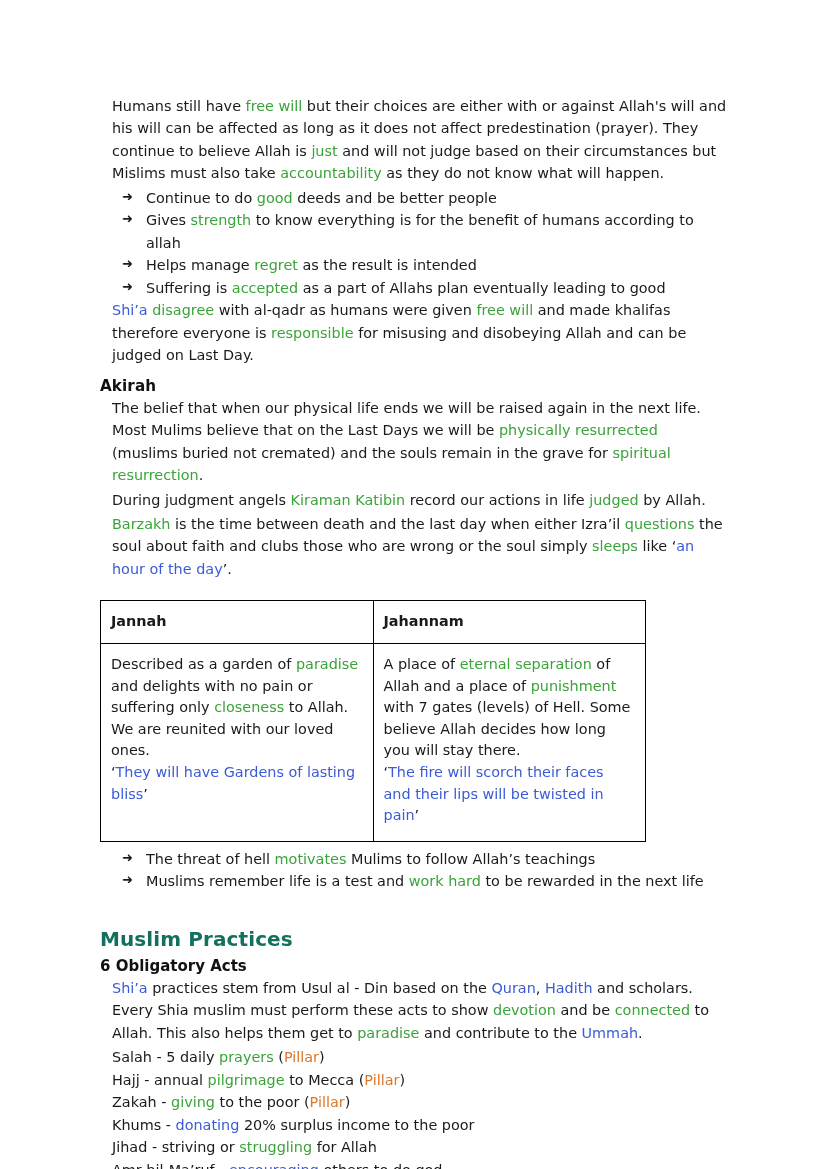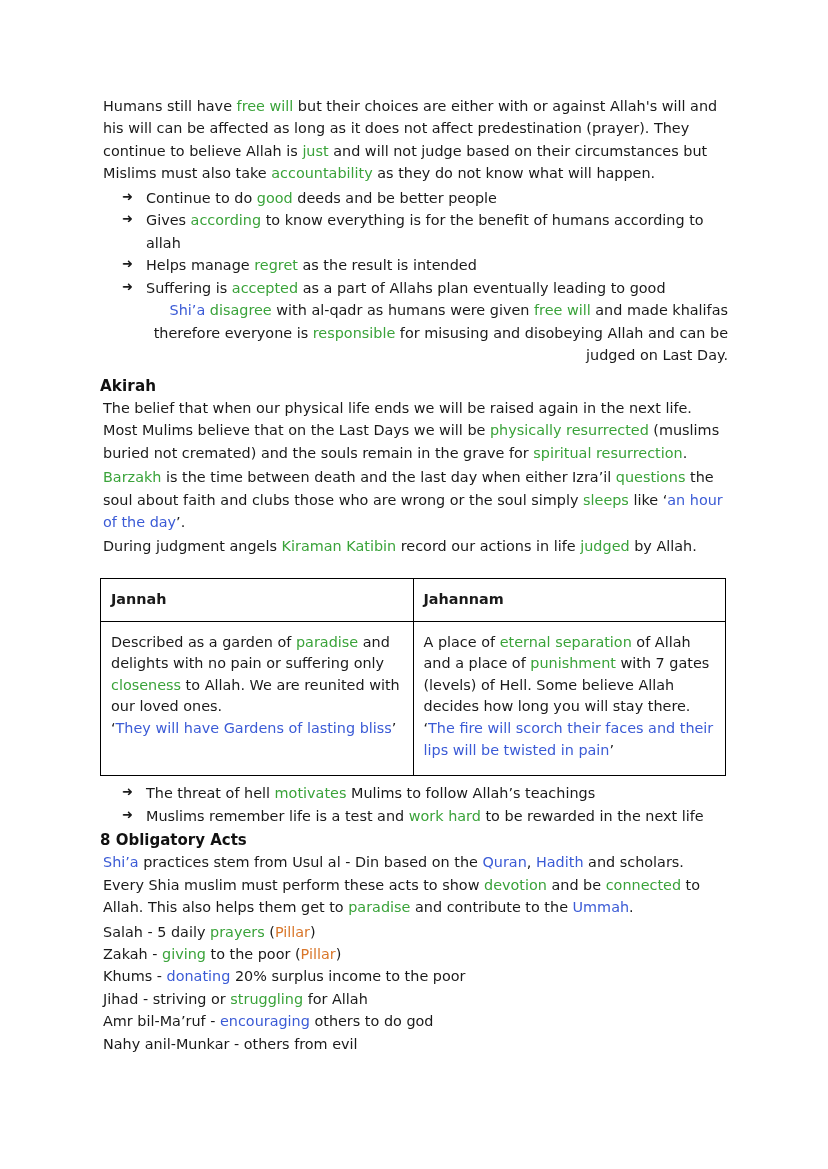--- a/index.html
+++ b/index.html
@@ -16,24 +16,24 @@
   .page {
     position: relative;
     width: 828px;
     min-height: 1169px;
     box-sizing: border-box;
     padding: 95px 100px 40px 100px;
   }
   .para {
     font-size: 14.4px;
     line-height: 1.56;
-    margin: 0 0 2px 3px;
+    margin: 0 0 2px 12px;
     text-align: left;
   }
-  .gap-sm { margin-bottom: 10px; text-align: right; }
+  .gap-sm { margin-bottom: 10px; }
 
   .bullets {
     margin: 0 0 0 0;
     padding: 0;
     list-style: none;
   }
   .bullets li {
     font-size: 14.4px;
     line-height: 1.56;
     padding-left: 46px;
@@ -68,21 +68,21 @@
     margin: 4px 0 2px 0;
     color: #111;
   }
 
   .g { color: #3aa33a; }
   .b { color: #3b5bd6; }
   .o { color: #d9772b; }
 
   table.compare {
     border-collapse: collapse;
-    width: 626px;
+    width: 546px;
     margin: 20px 0 6px 0;
     table-layout: fixed;
   }
   table.compare th, table.compare td {
     border: 1.5px solid #000;
     text-align: left;
     vertical-align: top;
     font-size: 14.4px;
     line-height: 1.5;
   }
@@ -100,32 +100,32 @@
 </style>
 </head>
 <body>
 
 <div class="page">
 
   <p class="para">Humans still have <span class="g">free will</span> but their choices are either with or against Allah's will and his will can be affected as long as it does not affect predestination (prayer). They continue to believe Allah is <span class="g">just</span> and will not judge based on their circumstances but Mislims must also take <span class="g">accountability</span> as they do not know what will happen.</p>
 
   <ul class="bullets">
       <li><span class="arrow">➜</span>Continue to do <span class="g">good</span> deeds and be better people</li>
-      <li><span class="arrow">➜</span>Gives <span class="g">according</span> to know everything is for the benefit of humans according to allah</li>
+      <li><span class="arrow">➜</span>Gives <span class="g">strength</span> to know everything is for the benefit of humans according to allah</li>
       <li><span class="arrow">➜</span>Helps manage <span class="g">regret</span> as the result is intended</li>
       <li><span class="arrow">➜</span>Suffering is <span class="g">accepted</span> as a part of Allahs plan eventually leading to good</li>
     </ul>
 
   <p class="para gap-sm"><span class="b">Shi’a</span> <span class="g">disagree</span> with al-qadr as humans were given <span class="g">free will</span> and made khalifas therefore everyone is <span class="g">responsible</span> for misusing and disobeying Allah and can be judged on Last Day.</p>
 
   <h3 class="sub">Akirah</h3>
 
   <p class="para">The belief that when our physical life ends we will be raised again in the next life. Most Mulims believe that on the Last Days we will be <span class="g">physically resurrected</span> (muslims buried not cremated) and the souls remain in the grave for <span class="g">spiritual resurrection</span>.</p>
+  <p class="para">During judgment angels <span class="g">Kiraman Katibin</span> record our actions in life <span class="g">judged</span> by Allah.</p>
   <p class="para"><span class="g">Barzakh</span> is the time between death and the last day when either Izra’il <span class="g">questions</span> the soul about faith and clubs those who are wrong or the soul simply <span class="g">sleeps</span> like ‘<span class="b">an hour of the day</span>’.</p>
-  <p class="para">During judgment angels <span class="g">Kiraman Katibin</span> record our actions in life <span class="g">judged</span> by Allah.</p>
 
   <table class="compare">
     <thead>
       <tr>
         <th>Jannah</th>
         <th>Jahannam</th>
       </tr>
     </thead>
     <tbody>
       <tr>
@@ -133,27 +133,29 @@
         <td>A place of <span class="g">eternal separation</span> of Allah and a place of <span class="g">punishment</span> with 7 gates (levels) of Hell. Some believe Allah decides how long you will stay there.<br>‘<span class="b">The fire will scorch their faces and their lips will be twisted in pain</span>’</td>
       </tr>
     </tbody>
   </table>
 
   <ul class="bullets after-table-bullets">
       <li><span class="arrow">➜</span>The threat of hell <span class="g">motivates</span> Mulims to follow Allah’s teachings</li>
       <li><span class="arrow">➜</span>Muslims remember life is a test and <span class="g">work hard</span> to be rewarded in the next life</li>
     </ul>
 
+  <h2 class="section">Muslim Practices</h2>
 
-  <h3 class="subsection">8 Obligatory Acts</h3>
+  <h3 class="subsection">6 Obligatory Acts</h3>
 
   <p class="para"><span class="b">Shi’a</span> practices stem from Usul al - Din based on the <span class="b">Quran</span>, <span class="b">Hadith</span> and scholars. Every Shia muslim must perform these acts to show <span class="g">devotion</span> and be <span class="g">connected</span> to Allah. This also helps them get to <span class="g">paradise</span> and contribute to the <span class="b">Ummah</span>.</p>
 
   <div class="list-lines">
       <p class="para">Salah - 5 daily <span class="g">prayers</span> (<span class="o">Pillar</span>)</p>
+      <p class="para">Hajj - annual <span class="g">pilgrimage</span> to Mecca (<span class="o">Pillar</span>)</p>
       <p class="para">Zakah - <span class="g">giving</span> to the poor (<span class="o">Pillar</span>)</p>
       <p class="para">Khums - <span class="b">donating</span> 20% surplus income to the poor</p>
       <p class="para">Jihad - striving or <span class="g">struggling</span> for Allah</p>
       <p class="para">Amr bil-Ma’ruf - <span class="b">encouraging</span> others to do god</p>
       <p class="para">Nahy anil-Munkar -  others from evil</p>
     </div>
 
 </div>
 
 </body></html>

